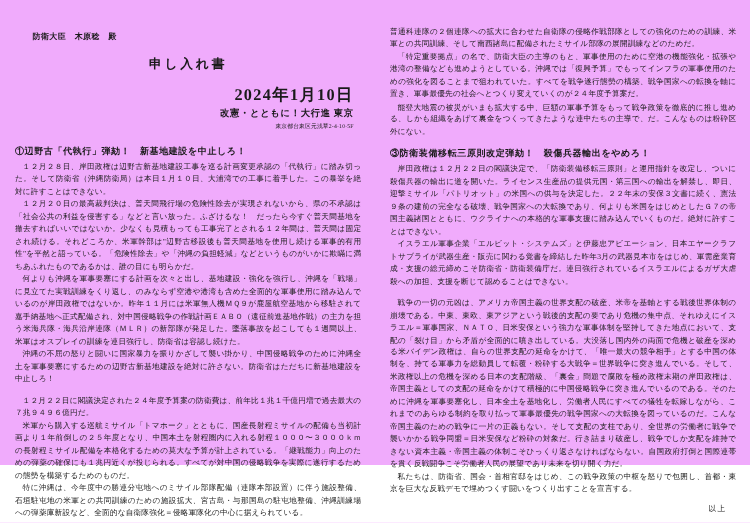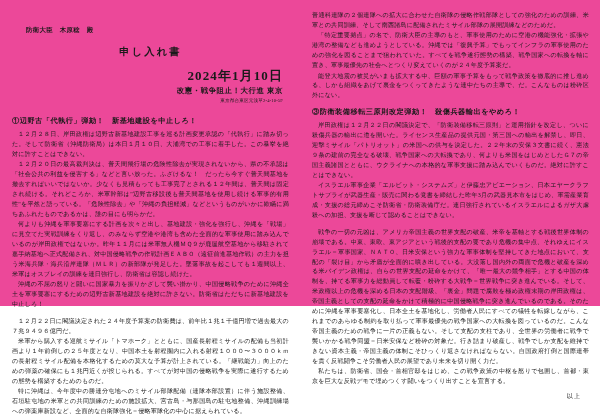--- a/index.html
+++ b/index.html
@@ -11,38 +11,38 @@
   body {
     width: 600px;
     height: 418px;
     overflow: hidden;
     font-family: "Liberation Serif", "DejaVu Serif", serif;
     color: #1a1a1a;
   }
   .page {
     position: relative;
     width: 600px;
-    height: 306px;
+    height: 372px;
     box-sizing: border-box;
     display: flex;
     flex-direction: row;
-    background: #ec4899;
+    background: #f0abfc;
   }
   .col {
     box-sizing: border-box;
     width: 300px;
     height: 418px;
     padding: 9px 11px 6px 12px;
     overflow: hidden;
   }
   .col-left {
     padding-top: 26px;
   }
   .col-right {
-    padding-top: 11px;
+    padding-top: 22px;
     border-left: 0;
   }
 
   
   .addressee {
     font-size: 6.4px;
     font-weight: bold;
     letter-spacing: 0.35px;
     margin: 0 0 12px 14px;
     line-height: 1.2;
@@ -116,21 +116,21 @@
 <div class="page">
 
   <div class="col col-left">
 
     <div class="addressee">防衛大臣　木原稔　殿</div>
 
     <div class="doc-title">申し入れ書</div>
 
     <div class="meta">
       <span class="date">2024年1月10日</span>
-      <span class="org">改憲・戦争阻止！大行進 東京</span>
+      <span class="org">改憲・とともに！大行進 東京</span>
       <span class="addr">東京都台東区元浅草2-4-10-5F</span>
     </div>
 
     <div>
       <div class="section-head">①辺野古「代執行」弾劾！　新基地建設を中止しろ！</div>
       <p class="para">１２月２８日、岸田政権は辺野古新基地建設工事を巡る計画変更承認の「代執行」に踏み切った。そして防衛省（沖縄防衛局）は本日１月１０日、大浦湾での工事に着手した。この暴挙を絶対に許すことはできない。</p>
       <p class="para">１２月２０日の最高裁判決は、普天間飛行場の危険性除去が実現されないから、県の不承認は「社会公共の利益を侵害する」などと言い放った。ふざけるな！　だったら今すぐ普天間基地を撤去すればいいではないか。少なくも見積もっても工事完了とされる１２年間は、普天間は固定され続ける。それどころか、米軍幹部は"辺野古移設後も普天間基地を使用し続ける軍事的有用性"を平然と語っている。「危険性除去」や「沖縄の負担軽減」などというものがいかに欺瞞に満ちあふれたものであるかは、誰の目にも明らかだ。</p>
       <p class="para">何よりも沖縄を軍事要塞にする計画を次々と出し、基地建設・強化を強行し、沖縄を「戦場」に見立てた実戦訓練をくり返し、のみならず空港や港湾も含めた全面的な軍事使用に踏み込んでいるのが岸田政権ではないか。昨年１１月には米軍無人機ＭＱ９が鹿屋航空基地から移駐されて嘉手納基地へ正式配備され、対中国侵略戦争の作戦計画ＥＡＢＯ（遠征前進基地作戦）の主力を担う米海兵隊・海兵沿岸連隊（ＭＬＲ）の新部隊が発足した。墜落事故を起こしても１週間以上、米軍はオスプレイの訓練を連日強行し、防衛省は容認し続けた。</p>
       <p class="para">沖縄の不屈の怒りと闘いに国家暴力を振りかざして襲い掛かり、中国侵略戦争のために沖縄全土を軍事要塞にするための辺野古新基地建設を絶対に許さない。防衛省はただちに新基地建設を中止しろ！</p>
     </div>

